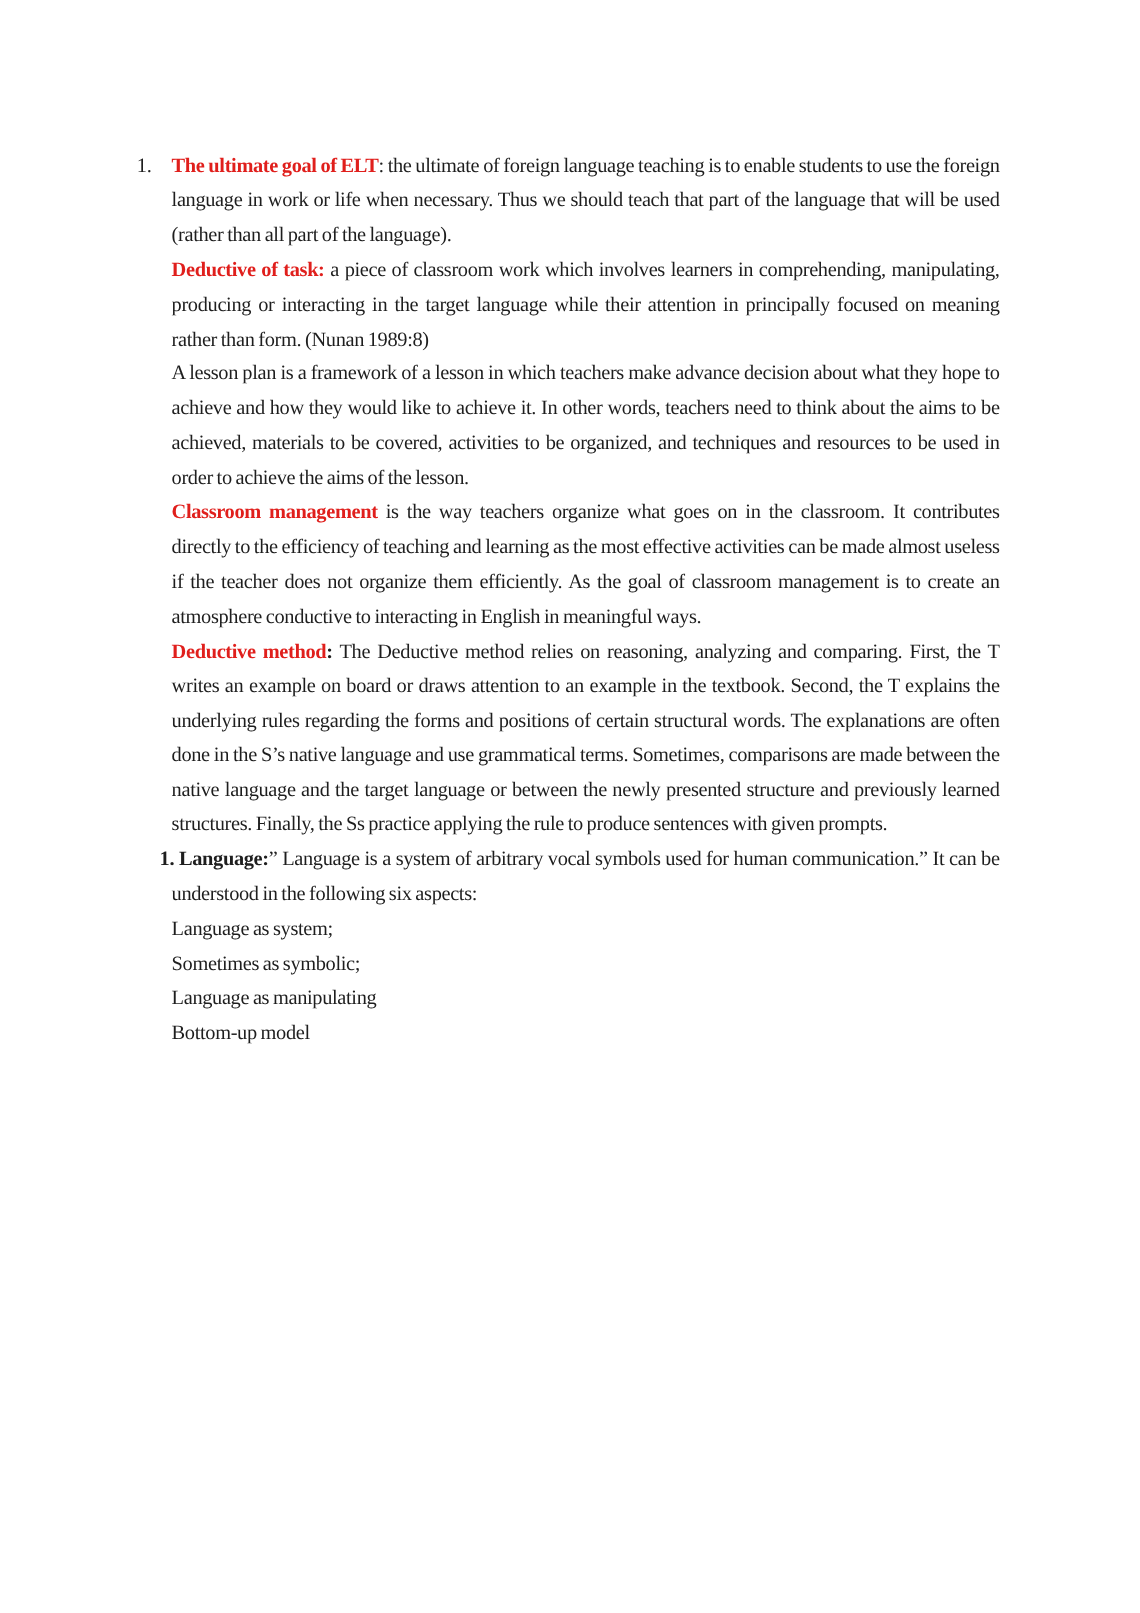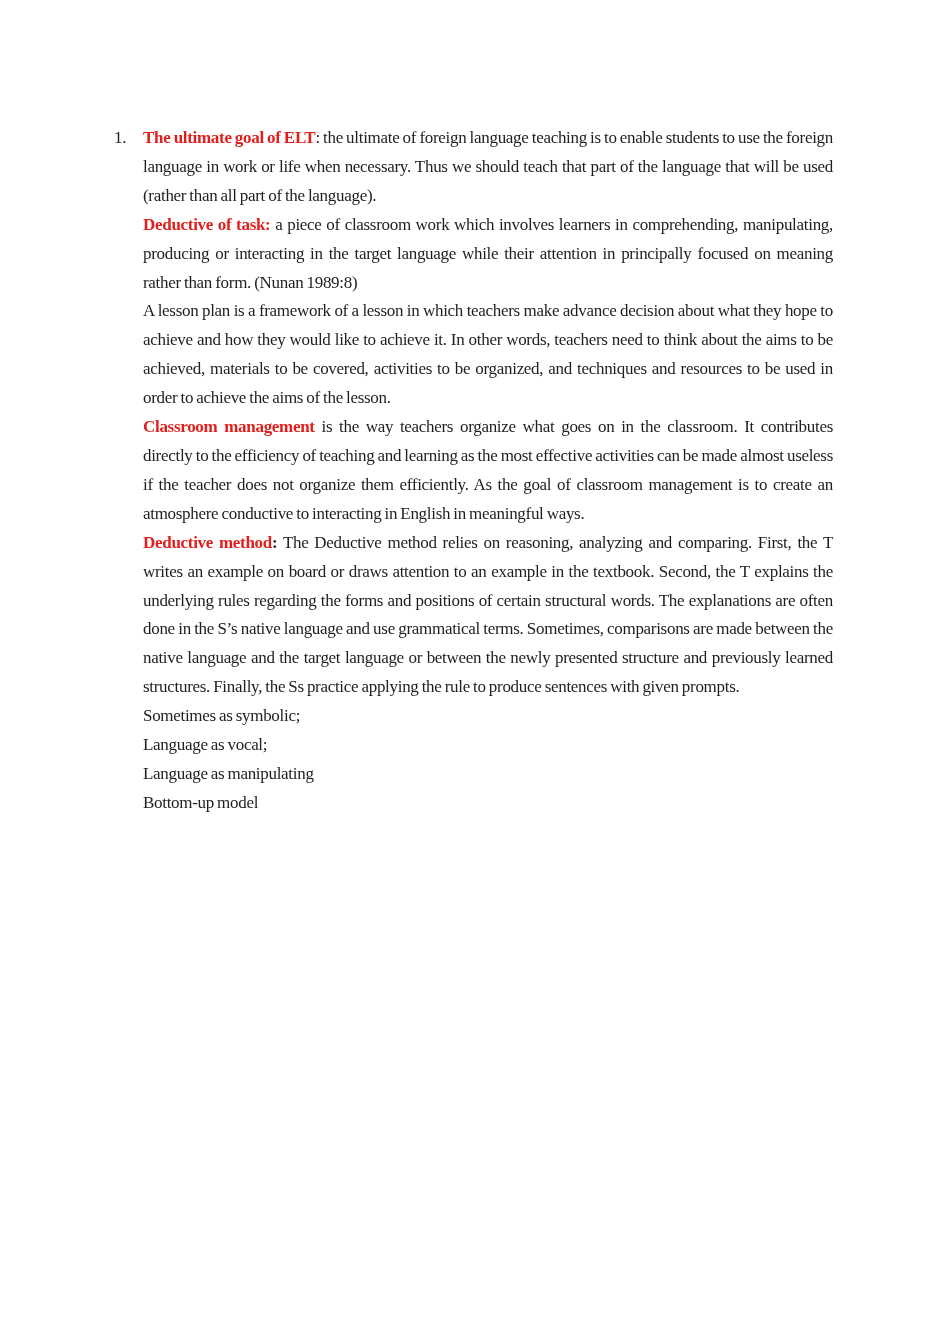--- a/index.html
+++ b/index.html
@@ -95,22 +95,25 @@
 
     <p>
       <span class="lead-red">Classroom management</span><span> is the way teachers organize what goes on in the classroom. It contributes directly to the efficiency of teaching and learning as the most effective activities can be made almost useless if the teacher does not organize them efficiently. As the goal of classroom management is to create an atmosphere conductive to interacting in English in meaningful ways.</span>
     </p>
 
     <p class="p-deductive">
       <span class="lead-red">Deductive method</span><span class="b">:</span><span> The Deductive method relies on reasoning, analyzing and comparing. First, the T writes an example on board or draws attention to an example in the textbook. Second, the T explains the underlying rules regarding the forms and positions of certain structural words. The explanations are often done in the S’s native language and use grammatical terms. Sometimes, comparisons are made between the native language and the target language or between the newly presented structure and previously learned structures. Finally, the Ss practice applying the rule to produce sentences with given prompts.</span>
     </p>
 
 
+    <p class="p-langdef">
+      <span class="b">1.</span><span class="b"> Language:</span><span>” Language is a system of arbitrary vocal symbols used for human communication.” It can be understood in the following six aspects:</span>
+    </p>
 
+    <p class="p-aspect">Language as system;</p>
     <p class="p-aspect">Sometimes as symbolic;</p>
-    <p class="p-aspect">Language as vocal;</p>
     <p class="p-aspect">Language as manipulating</p>
 
     <p class="p-bottomhead">Bottom-up model</p>
 
 
   </div>
 </div>
 
 </body></html>

